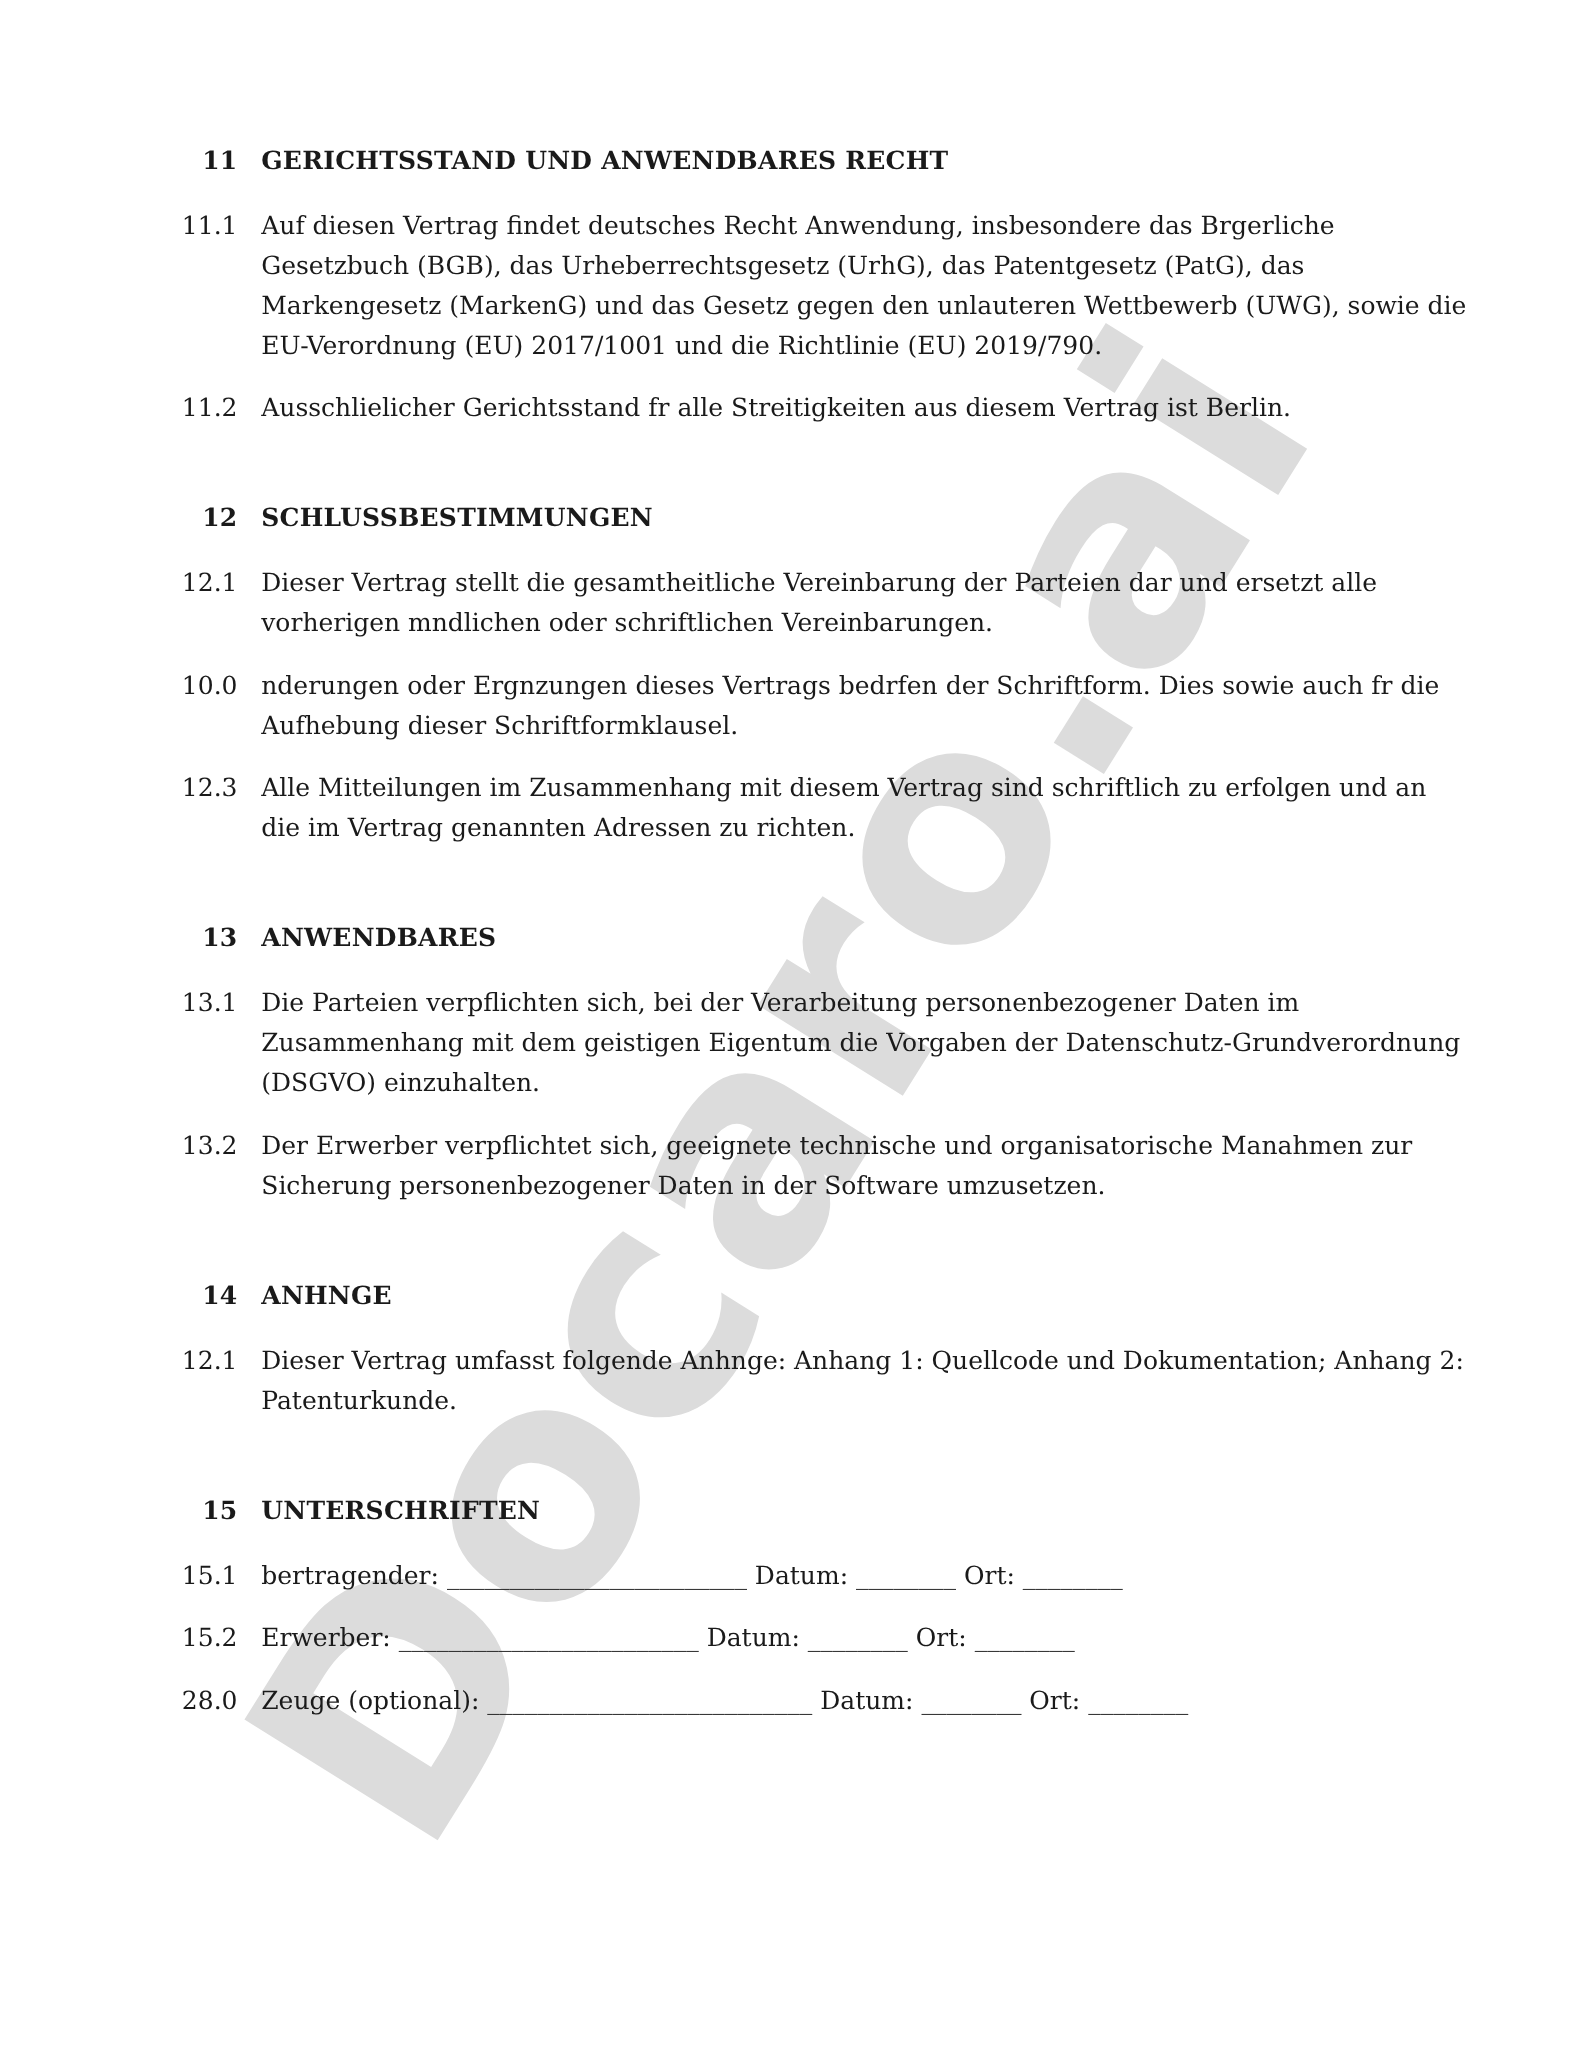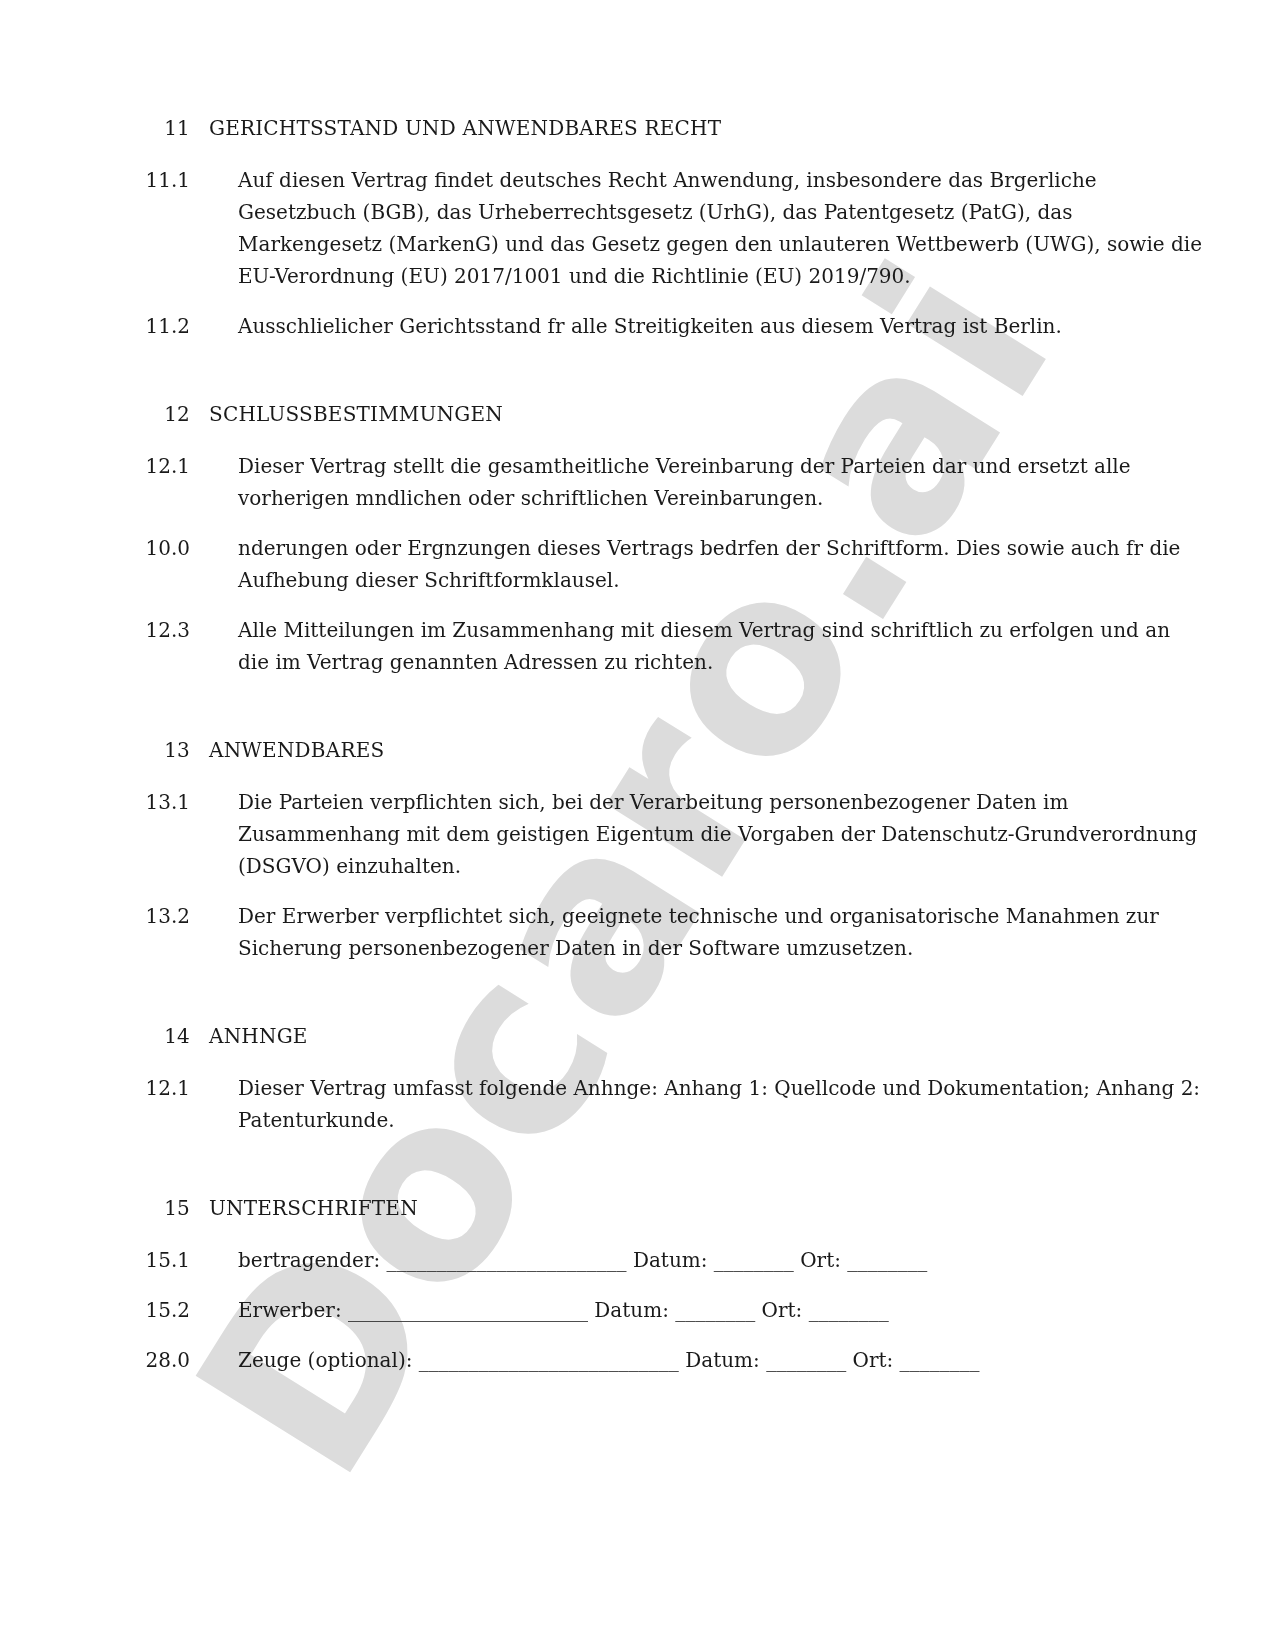--- a/index.html
+++ b/index.html
@@ -30,29 +30,28 @@
   }
   .content {
     position: absolute;
     inset: 0;
     box-sizing: border-box;
     padding: 112px 100px 0 135px;
     z-index: 1;
   }
   .heading-row {
     display: flex;
-    font-weight: normal;
+    font-weight: bold;
     margin-bottom: 20px;
     letter-spacing: 0.2px;
   }
   .section + .section .heading-row { margin-top: 56px; }
   .clause-row {
     display: flex;
     margin-bottom: 18px;
-    gap: 29px;
   }
   .num {
     flex: 0 0 55px;
     text-align: right;
   }
   .txt {
     margin-left: 19px;
     white-space: pre;
   }
 </style>

